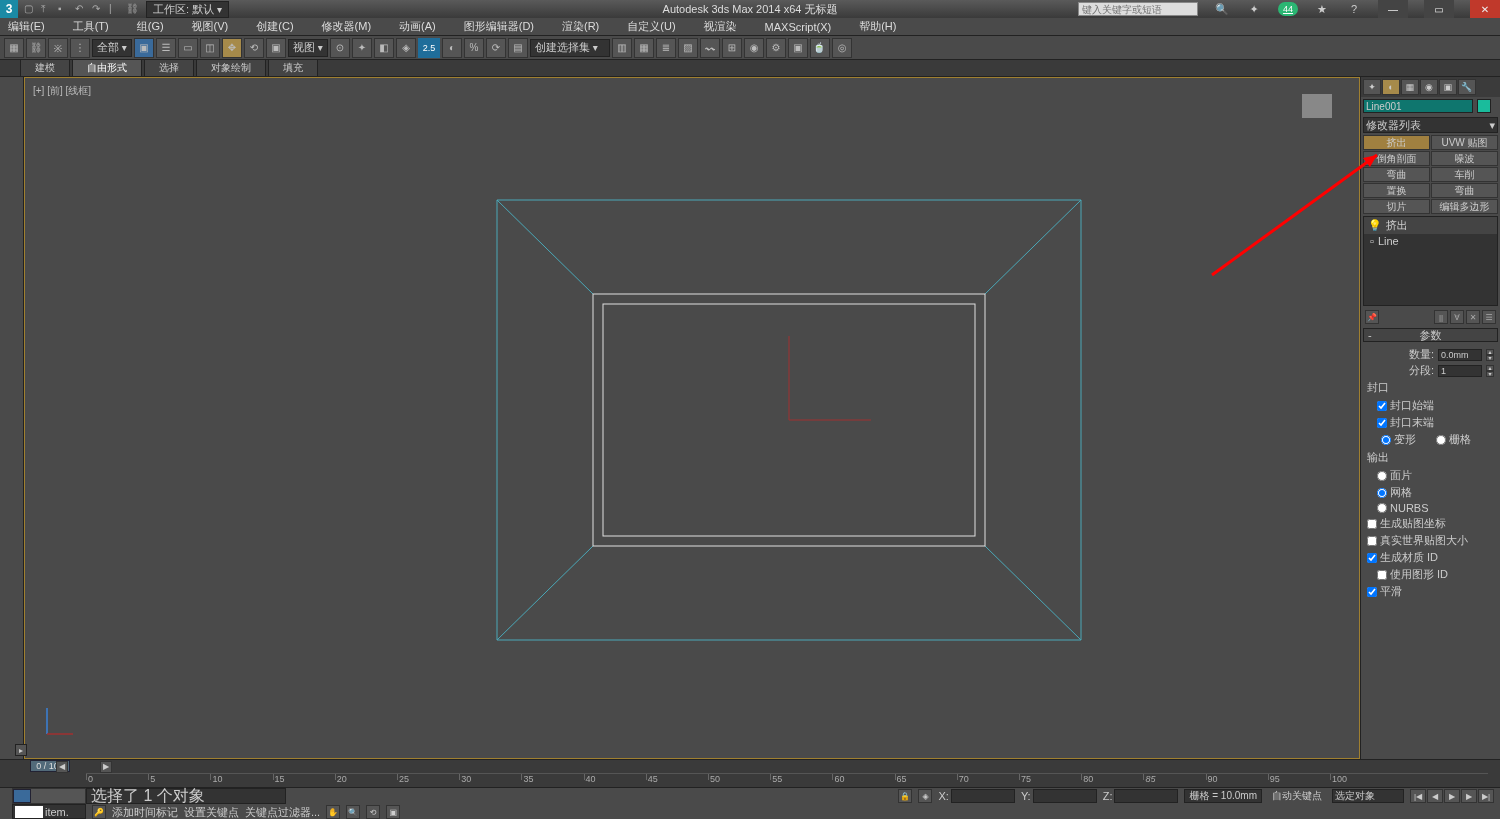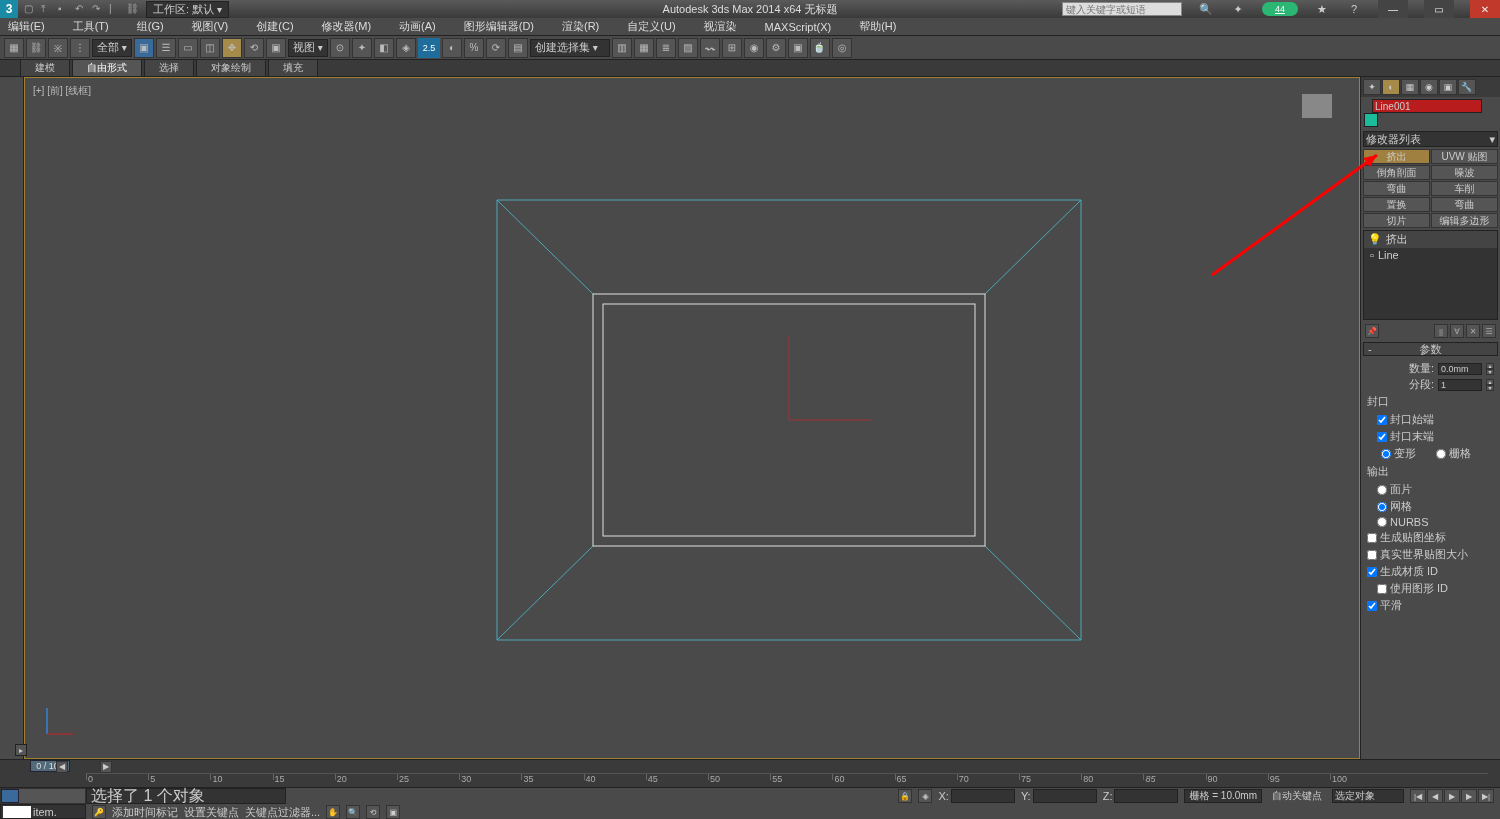--- a/index.html
+++ b/index.html
@@ -8,21 +8,21 @@
 
 .titlebar { height: 18px; background: linear-gradient(to bottom, #5a5a5a, #3a3a3a); display: flex; align-items: center; position: relative; }
 .app-icon { width: 18px; height: 18px; background: #1b8aa5; display: flex; align-items: center; justify-content: center; color: #fff; font-weight: bold; font-size:12px; }
 .quick-icons { display: flex; gap: 5px; margin-left: 6px; }
 .quick-icons span { width: 12px; height: 12px; color: #aaa; font-size: 10px; }
 .workspace-box { margin-left: 8px; background: #333; border: 1px solid #222; padding: 0 6px; font-size: 10px; color: #ccc; }
 .title-text { position: absolute; left: 50%; transform: translateX(-50%); font-size: 11px; color: #ddd; }
 .title-right { position: absolute; right: 0; display: flex; align-items: center; gap: 16px; }
 .search-input { width: 120px; height: 14px; background: #ddd; border: 1px solid #888; font-size: 10px; padding: 0 3px; color:#888; }
 .title-icon { width: 16px; height: 16px; display:flex; align-items:center; justify-content:center; color:#ccc; }
-.badge { width:36px; height:14px; background:#2bb673; border-radius:7px; color:#fff; font-size:9px; display:flex; align-items:center; justify-content:center;text-decoration:underline; }
+.badge { width:20px; height:14px; background:#2bb673; border-radius:7px; color:#fff; font-size:9px; display:flex; align-items:center; justify-content:center;text-decoration:underline; }
 .win-btn { width: 30px; height: 18px; background: #444; color: #eee; display:flex; align-items:center; justify-content:center; font-size:10px; }
 .win-close { background: #c0392b; }
 
 
 .menubar { height: 18px; background: #4a4a4a; display: flex; align-items: center; padding-left: 4px; gap: 20px; border-bottom: 1px solid #222; }
 .menubar span { font-size: 11px; color: #ddd; padding: 0 4px; }
 
 
 .toolbar { height: 24px; background: #4a4a4a; display: flex; align-items: center; padding: 0 4px; gap: 2px; border-bottom: 1px solid #222; }
 .tb-btn { width: 20px; height: 20px; background: #555; border: 1px solid #333; display:flex; align-items:center; justify-content:center; font-size:10px; color:#bbb; }
@@ -49,21 +49,21 @@
 .viewcube { position:absolute; top:6px; right:20px; width:40px; height:40px; }
 .viewcube .cube { width:30px; height:24px; background:#888; margin:8px auto 0; }
 .vp-axis { position:absolute; bottom:12px; left:12px; }
 .vp-play { position:absolute; bottom:0; left:-12px; width:12px;height:12px; background:#555; border:1px solid #222; display:flex;align-items:center;justify-content:center; font-size:8px; }
 
 
 .cmd-tabs { display:flex; gap:1px; padding:2px; background:#3b3b3b; }
 .cmd-tab { width:18px; height:16px; background:#555; border:1px solid #333; display:flex;align-items:center;justify-content:center; font-size:9px; }
 .cmd-tab.active { background:#a68a4a; }
 .obj-name { margin:2px; }
-.obj-name input { width:110px; height:14px; background:#b91c1c; border:1px solid #222; color:#ccc; font-size:10px; padding:0 2px;margin-left:9px; }
+.obj-name input { width:110px; height:14px; background:#0f766e; border:1px solid #222; color:#ccc; font-size:10px; padding:0 2px; }
 .obj-color { width:14px; height:14px; background:#1abc9c; display:inline-block; vertical-align:top; margin-left:1px; border:1px solid #222; }
 .mod-list-dd { margin:2px; height:16px; background:#333; border:1px solid #222; color:#ccc; font-size:10px; padding:0 2px; display:flex; align-items:center; justify-content:space-between; }
 .mod-btns { display:grid; grid-template-columns:1fr 1fr; gap:1px; padding:0 2px; }
 .mod-btn { height:15px; background:#555; border:1px solid #333; font-size:10px; color:#ccc; display:flex;align-items:center;justify-content:center; }
 .mod-btn.hot { background:#a08040; }
 .mod-stack { margin:2px; border:1px solid #222; background:#333; height:90px; }
 .stack-head { background:#444; font-size:10px; padding:1px 4px; display:flex; align-items:center; gap:4px; }
 .stack-item { font-size:10px; padding:1px 6px; color:#ccc; display:flex; align-items:center; gap:4px; }
 .stack-toolbar { display:flex; gap:2px; padding:2px 4px; justify-content:space-between; }
 .stack-tb-left, .stack-tb-right { display:flex; gap:2px; }
@@ -87,21 +87,21 @@
 
 
 .timeline-top { height:14px; background:#3a3a3a; display:flex; align-items:center; border-top:1px solid #222; position:relative; }
 .timeline-top .scrub { position:absolute; left:30px; height:12px; width:40px; background:#526a7a; border:1px solid #223; top:0; font-size:9px; color:#ddd; text-align:center; }
 .timeline-top .lbtn { width:12px; height:12px; background:#555; border:1px solid #333; margin-left:28px; font-size:8px; display:flex;align-items:center;justify-content:center; }
 .time-ruler { height:14px; background:#3a3a3a; position:relative; margin-left:86px; margin-right:12px; border-top:1px solid #555; }
 .time-ruler .tick { position:absolute; top:0; font-size:9px; color:#aaa; border-left:1px solid #666; height:6px; padding-left:1px; }
 
 
 .statusbar { height:32px; background:#4a4a4a; border-top:1px solid #222; display:flex; }
-.sb-left { width:86px; display:flex; flex-direction:column; }
+.sb-left { width:86px; display:flex; flex-direction:column;padding-left:12px; }
 .sb-track-strip { height:16px; background:#555; border:1px solid #333; display:flex; align-items:center; }
 .sb-track-strip .blk { width:18px; height:14px; background:#3a6a9a; border:1px solid #223; }
 .sb-item-row { height:16px; background:#333; border:1px solid #222; font-size:9px; color:#ccc; padding:0 2px; display:flex; align-items:center; }
 .sb-item-row .mini { width:28px; height:12px; background:#fff; margin-right:2px; }
 .sb-mid { flex:1; display:flex; flex-direction:column; }
 .sb-prompt { height:16px; background:#333; border:1px solid #222; font-size:16px; padding:0 4px; display:flex; align-items:center; color:#ccc; }
 .sb-coord { display:flex; align-items:center; gap:2px; font-size:10px; }
 .sb-coord input { width:64px; height:14px; background:#333; border:1px solid #222; color:#ccc; font-size:10px; padding:0 2px; }
 .sb-grid { font-size:10px; background:#333; border:1px solid #222; padding:0 4px; height:14px; display:flex; align-items:center; }
 .sb-auto { font-size:10px; padding:0 4px; height:14px; display:flex; align-items:center; }

